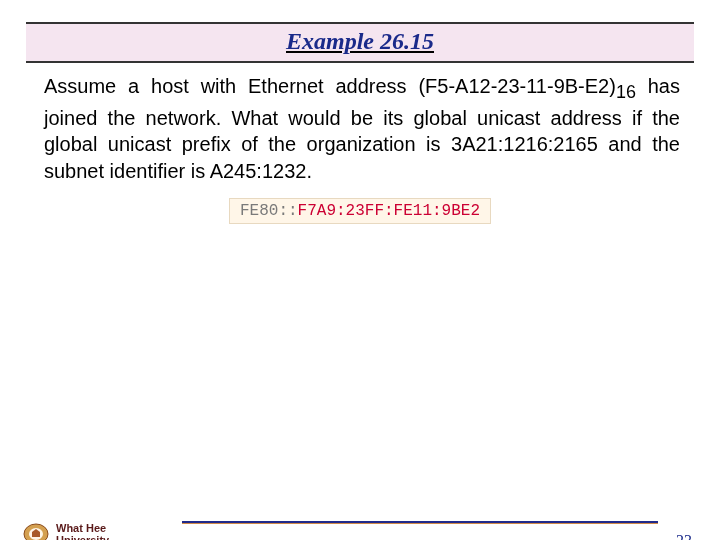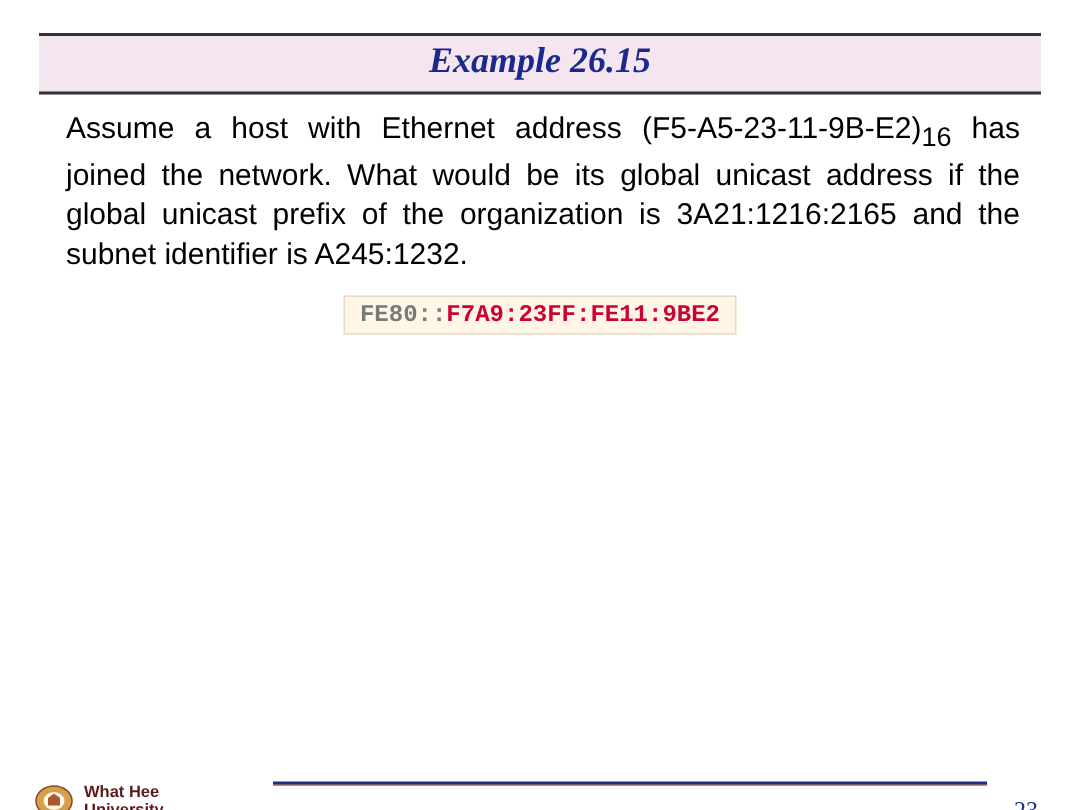--- a/index.html
+++ b/index.html
@@ -17,20 +17,21 @@
     position: relative;
     padding: 0;
   }
   .title-bar {
     margin: 22px 26px 0 26px;
     background: #f5e5f0;
     border-top: 2px solid #333;
     border-bottom: 2px solid #333;
     text-align: center;
     padding: 4px 0 6px 0;
+    text-decoration: underline;
   }
   .title-bar h1 {
     font-size: 24px;
     font-weight: bold;
     font-style: italic;
     color: #1a2a8a;
     font-family: "Times New Roman", serif;
   }
   .body-text {
     margin: 10px 40px 0 44px;
@@ -55,21 +56,21 @@
     display: block;
   }
   .addr-img {
     display: block;
     margin: 14px auto 0 auto;
     background: #fff6e8;
     border: 1px solid #e8d9c0;
     padding: 3px 10px;
     font-family: "Courier New", monospace;
     font-size: 16px;
-    font-weight: bold;
+    font-weight: normal;
     width: fit-content;
   }
   .addr-img .gray { color: #7a7a7a; }
   .addr-img .red { color: #cc0033; }
   .footer {
     position: absolute;
     bottom: 16px;
     left: 22px;
     right: 22px;
     height: 40px;
@@ -113,21 +114,21 @@
 </head>
 <body>
 
 <div class="slide">
 
   <div class="title-bar">
     <h1>Example 26.15</h1>
   </div>
 
   <div class="body-text">
-    <span>Assume a host with Ethernet address (F5-A5-23-11-9B-E2)</span><span class="sub">16</span><span> has joined the network. What would be its global unicast address if the global unicast prefix of the organization is 3A21:1216:2165 and the subnet identifier is A245:1232.</span>
+    <span>Assume a host with Ethernet address (F5-A12-23-11-9B-E2)</span><span class="sub">16</span><span> has joined the network. What would be its global unicast address if the global unicast prefix of the organization is 3A21:1216:2165 and the subnet identifier is A245:1232.</span>
   </div>
 
 
   <div class="addr-img">
     <span class="gray">FE80::</span><span class="red">F7A9:23FF:FE11:9BE2</span>
   </div>
 
   <div class="footer">
     <div class="footer-logo">
       <svg class="emblem" viewBox="0 0 28 24">

